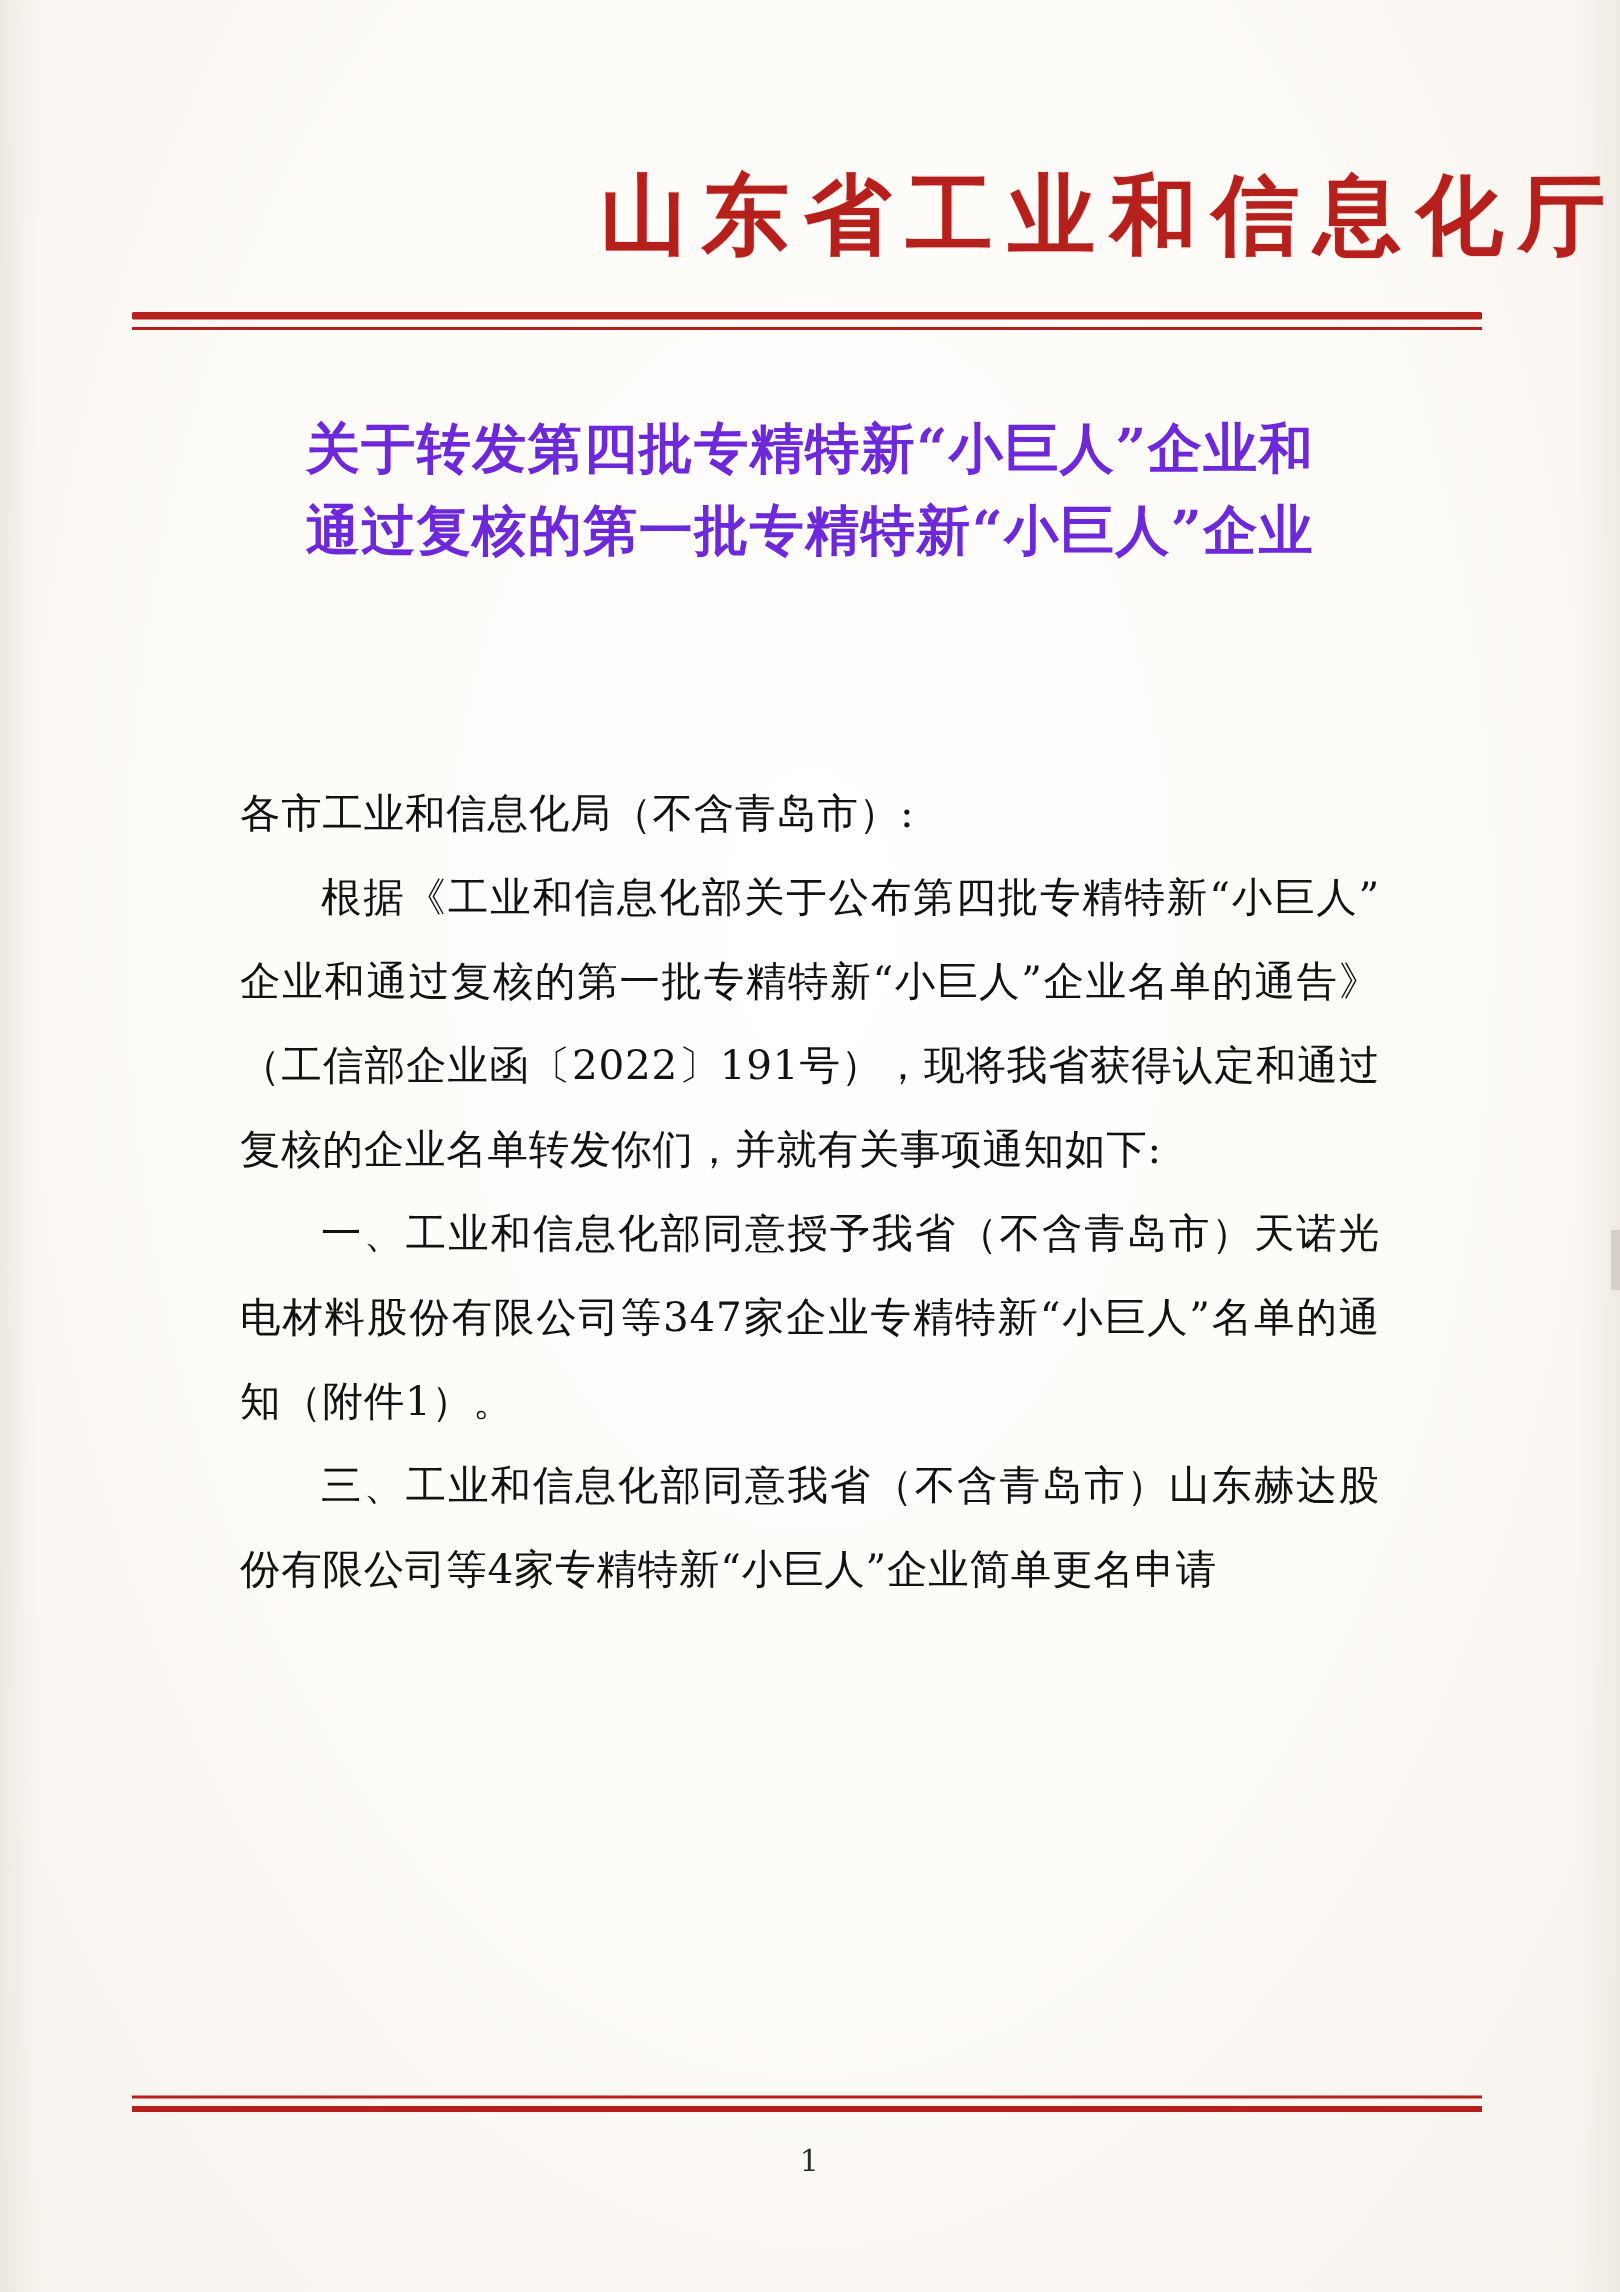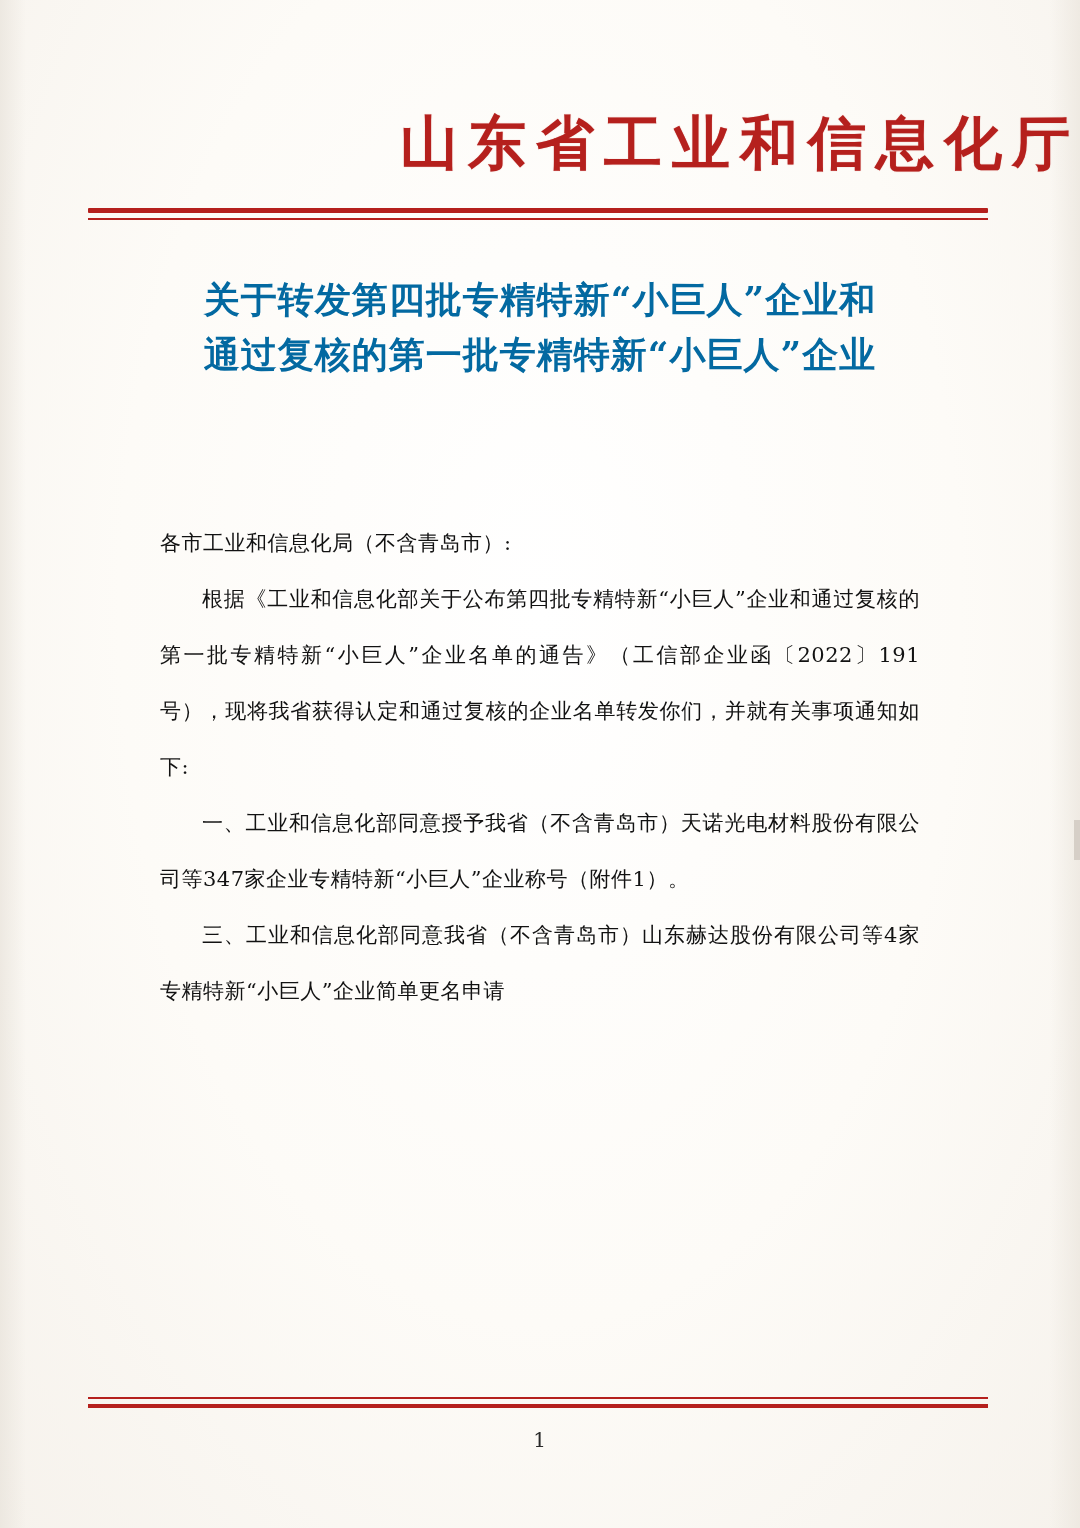--- a/index.html
+++ b/index.html
@@ -80,42 +80,42 @@
     background: #b5201d;
   }
 
   
   .doc-title {
     position: absolute;
     left: 150px;
     right: 150px;
     top: 272px;
     text-align: center;
-    color: #0369a1;
+    color: #6d28d9;
     font-size: 36px;
     font-weight: 700;
     line-height: 1.52;
     letter-spacing: 1px;
   }
   .doc-title .line {
     display: block;
     white-space: nowrap;
   }
   .doc-title .line.last {
     letter-spacing: 2px;
   }
 
   
   .body-text {
     position: absolute;
     left: 160px;
     right: 160px;
     top: 515px;
     color: #121212;
-    font-size: 21px;
+    font-size: 27px;
     line-height: 56px;
     letter-spacing: 0.5px;
     text-align: justify;
   }
   .body-text p {
     margin: 0;
   }
   .body-text p.indent {
     text-indent: 2em;
   }
@@ -168,21 +168,21 @@
   </div>
 
   <div class="doc-title">
     <span class="line">关于转发第四批专精特新“小巨人”企业和</span>
     <span class="line">通过复核的第一批专精特新“小巨人”企业</span>
   </div>
 
   <div class="body-text">
     <p class="salutation">各市工业和信息化局（不含青岛市）:</p>
     <p class="indent">根据《工业和信息化部关于公布第四批专精特新“小巨人”企业和通过复核的第一批专精特新“小巨人”企业名单的通告》（工信部企业函〔2022〕191号），现将我省获得认定和通过复核的企业名单转发你们，并就有关事项通知如下:</p>
-    <p class="indent">一、工业和信息化部同意授予我省（不含青岛市）天诺光电材料股份有限公司等347家企业专精特新“小巨人”企业称号（附件1）。</p>
+    <p class="indent">一、工业和信息化部同意授予我省（不含青岛市）天诺光电材料股份有限公司等347家企业专精特新“小巨人”名单的通知（附件1）。</p>
     <p class="indent">三、工业和信息化部同意我省（不含青岛市）山东赫达股份有限公司等4家专精特新“小巨人”企业简单更名申请</p>
   </div>
 
   <div class="footer-rule-wrap">
     <div class="footer-rule-thin"></div>
     <div class="footer-rule-thick"></div>
   </div>
 
   <div class="page-number">1</div>
 

